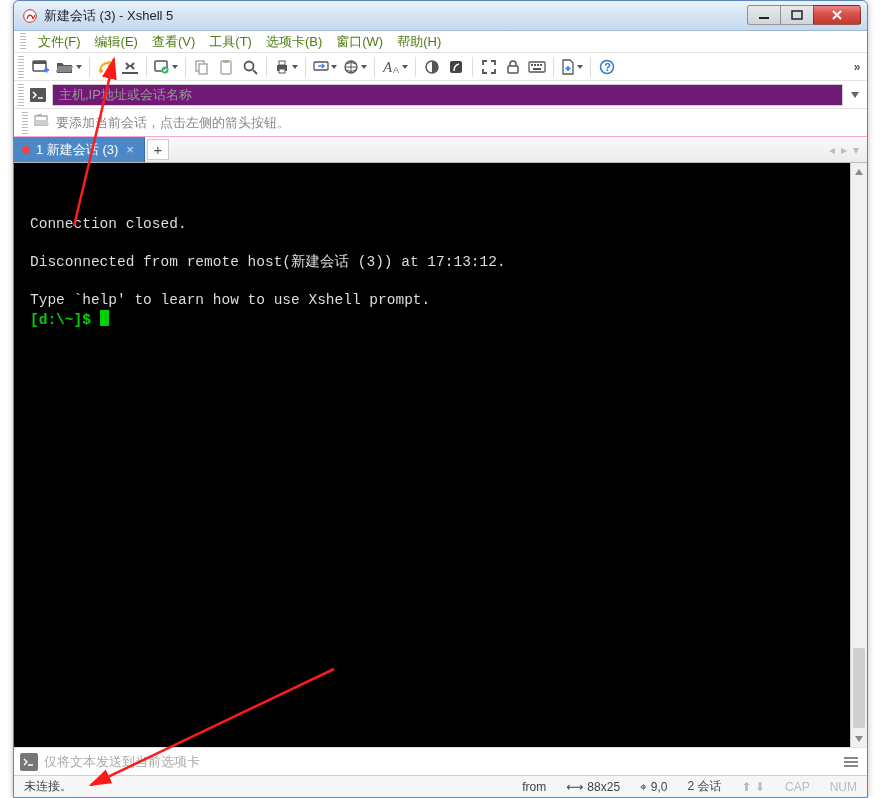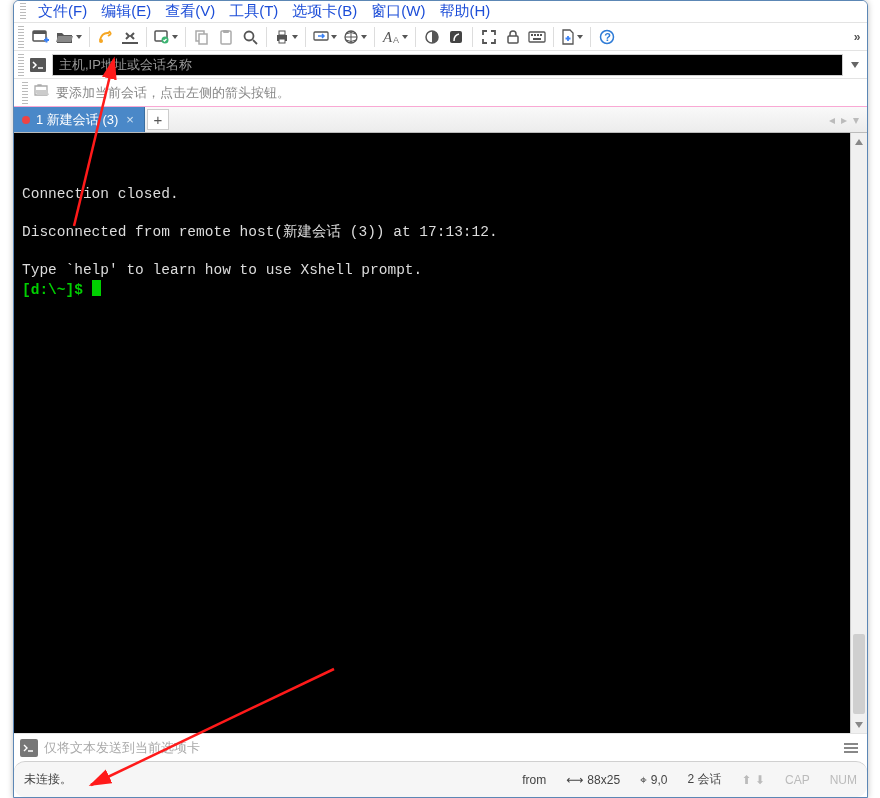--- a/index.html
+++ b/index.html
@@ -79,22 +79,22 @@
     gap: 2px;
     position: relative;
   }
   .menubar .grab {
     width: 6px; height: 18px;
     background: repeating-linear-gradient(to bottom, #bbb 0 1px, transparent 1px 3px);
     margin-right: 4px;
   }
   .menu-item {
     padding: 2px 6px;
-    font-size: 15px;
-    color: #1d4ed8;
+    font-size: 13px;
+    color: #4d7c0f;
     cursor: default;
   }
   
   .toolbar {
     height: 28px;
     display: flex; align-items: center;
     padding: 0 4px;
     border-bottom: 1px solid #e3e3e3;
     gap: 2px;
     position: relative;
@@ -132,21 +132,21 @@
     gap:4px;
   }
   .addrbar .grab {
     width: 6px; height: 22px;
     background: repeating-linear-gradient(to bottom, #bbb 0 1px, transparent 1px 3px);
   }
   .addr-icon {
     width:20px;height:20px;display:flex;align-items:center;justify-content:center;
   }
   .addr-input {
-    flex:1; height:22px; border:1px solid #d0d0d0; background:#000000;
+    flex:1; height:22px; border:1px solid #d0d0d0; background:#701a75;
     padding: 0 6px; font-size:13px; color:#999;
     display:flex; align-items:center;
   }
   .addr-dd {
     width:16px;height:22px;display:flex;align-items:center;justify-content:center;
   }
   
   .tipbar {
     height:28px;
     display:flex;align-items:center;
@@ -191,21 +191,21 @@
   }
   
   .termwrap {
     flex:1; position:relative; background:#000;
     display:flex;
   }
   .terminal {
     flex:1; background:#000; color:#dcdcdc;
     font-family: Consolas,"Courier New", monospace;
     font-size: 14.5px;
-    padding: 14px 8px 8px 8px;
+    padding: 14px 8px 8px 16px;
     line-height: 19px;
     white-space: pre;
     overflow:hidden;
   }
   .terminal .promptl { color:#00d000; font-weight:bold; }
   .terminal .cursor {
     display:inline-block; width:9px; height:16px; background:#00d000;
     vertical-align:-2px;
   }
   .vscroll {
@@ -235,43 +235,70 @@
     background:#777; border-radius:2px;
   }
   .sendbar .sendinput {
     flex:1; font-size:13px; color:#aaa;
   }
   .sendbar .sendmenu {
     width:20px;height:18px;display:flex;align-items:center;justify-content:center;color:#888;
   }
   
   .statusbar {
-    height:36px; display:flex;align-items:center;
+    height:22px; display:flex;align-items:center;
     border-top:1px solid #d0d0d0;
     background:#f6f6f6;
-    font-size:12px; color:#444;border-radius:11px;
+    font-size:12px; color:#444;
   }
   .statusbar .cell {
     padding:0 10px; height:100%;
     display:flex;align-items:center;gap:4px;
     white-space:nowrap;
   }
   .statusbar .flex {flex:1;}
   .statusbar .muted {color:#bbb;}
   
   .arrows {
     position:absolute; inset:0; pointer-events:none;
   }
   svg.generic-icon { display:block; }
 </style>
 </head>
 <body>
 
 <div class="window">
 
+  <div class="titlebar">
+    <span class="app-icon">
+      <svg width="16" height="16" viewBox="0 0 16 16">
+          <circle cx="8" cy="8" r="6.3" fill="#fff" stroke="#b33" stroke-width="1"></circle>
+          <path d="M5 11 C6 6 10 6 11 11" stroke="#c33" stroke-width="1.3" fill="none"></path>
+          <path d="M11 11 l2 -4" stroke="#c33" stroke-width="1.3"></path>
+        </svg>
+    </span>
+    <span class="app-title">新建会话 (3) - Xshell 5</span>
+    <div class="win-controls">
+      <div class="win-btn min">
+        <svg width="12" height="10" viewBox="0 0 12 10">
+            <rect x="1" y="7" width="10" height="2" fill="#222"></rect>
+          </svg>
+      </div>
+      <div class="win-btn max">
+        <svg width="12" height="10" viewBox="0 0 12 10">
+            <rect x="1" y="1" width="10" height="8" fill="none" stroke="#222" stroke-width="1.5"></rect>
+          </svg>
+      </div>
+      <div class="win-btn close">
+        <svg width="14" height="10" viewBox="0 0 14 10">
+            <path d="M3 1 L11 9 M11 1 L3 9" stroke="#fff" stroke-width="2"></path>
+          </svg>
+      </div>
+    </div>
+  </div>
 
   <div class="menubar">
     <div class="grab"></div>
     <div class="menu-item">文件(F)</div>
     <div class="menu-item">编辑(E)</div>
     <div class="menu-item">查看(V)</div>
     <div class="menu-item">工具(T)</div>
     <div class="menu-item">选项卡(B)</div>
     <div class="menu-item">窗口(W)</div>
     <div class="menu-item">帮助(H)</div>

